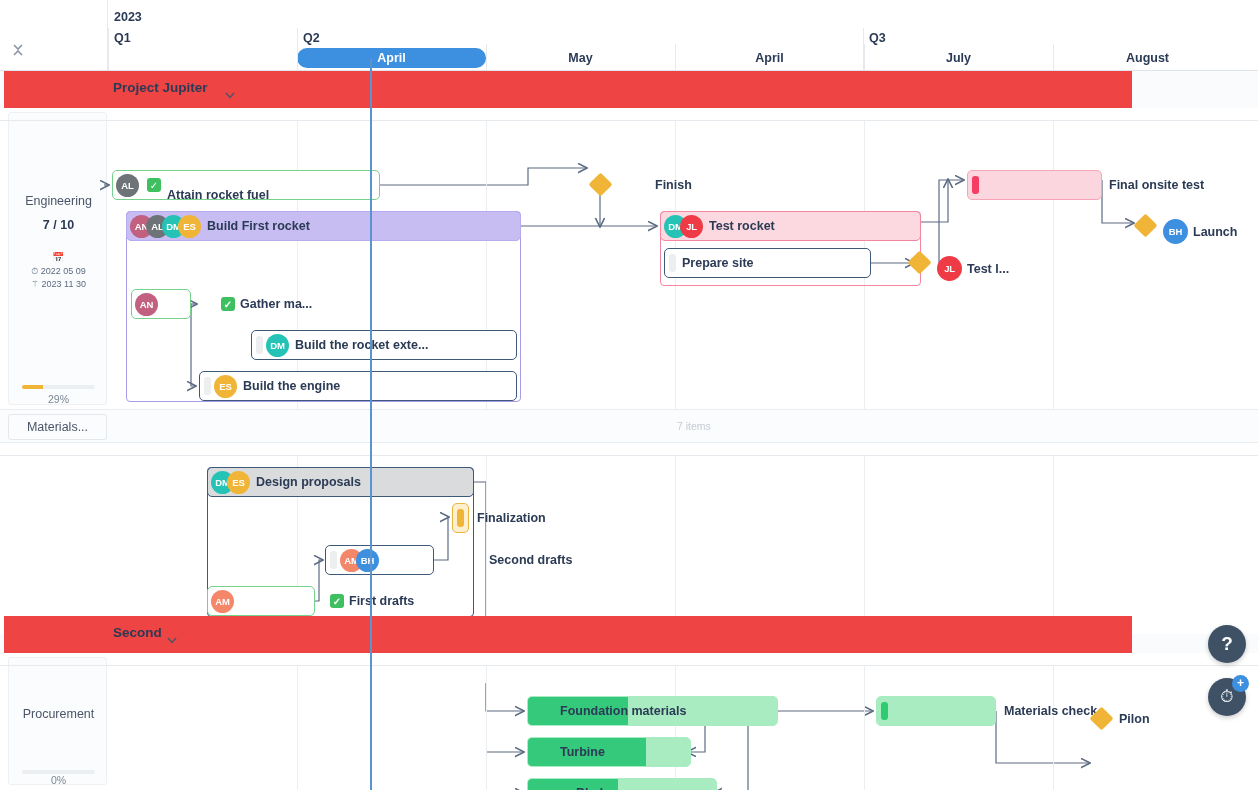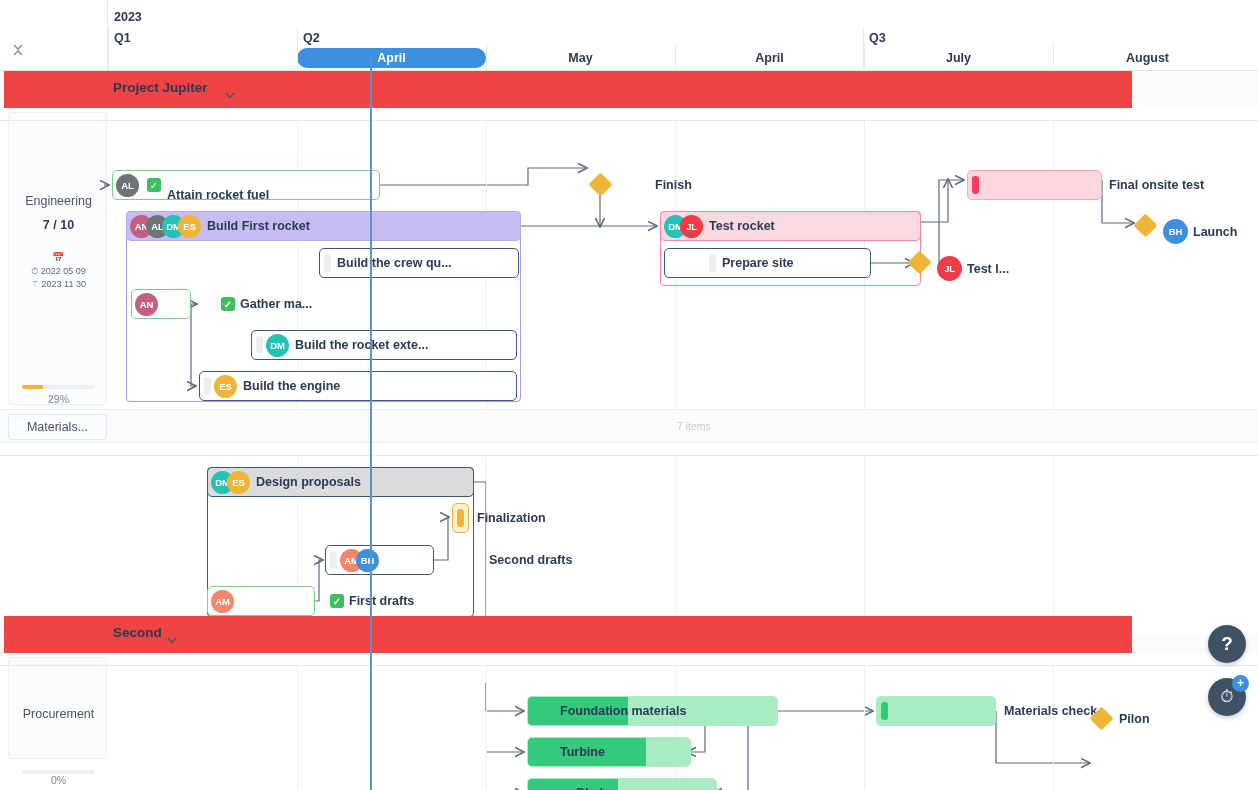--- a/index.html
+++ b/index.html
@@ -277,24 +277,20 @@
           </div>
           <div class="bar bar-purple" style="left: 18px; top: 91px; width: 395px;">
             <div class="avatars">
               <div class="av" style="background: rgb(194, 96, 127);">AN</div>
               <div class="av" style="background: rgb(110, 115, 119);">AL</div>
               <div class="av" style="background: rgb(37, 195, 181);">DM</div>
               <div class="av" style="background: rgb(240, 181, 55);">ES</div>
             </div>
             <div class="lbl" style="position: relative;">Build First rocket</div>
           </div>
-          <div class="bar bar-plain" style="left: 211px; top: 128px; width: 200px;">
-            <div class="stripe stripe-gray"></div>
-            <div class="lbl" style="position: relative;">Build the crew qu...</div>
-          </div>
           <div class="bar bar-green outside-lbl" style="left: 23px; top: 169px; width: 60px;">
             <div class="avatars">
               <div class="av" style="background: rgb(194, 96, 127);">AN</div>
             </div>
           </div>
           <div class="ext-label" style="left: 113px; top: 177px;">
             <span class="chk">✓</span>
             <span>Gather ma...</span>
           </div>
           <div class="bar bar-plain" style="left: 143px; top: 210px; width: 266px;">
@@ -322,21 +318,21 @@
             <span class="chk">✓</span>
             <span>Help HR at...</span>
           </div>
           <div class="bar bar-pink" style="left: 552px; top: 91px; width: 261px;">
             <div class="avatars">
               <div class="av" style="background: rgb(37, 195, 181);">DM</div>
               <div class="av" style="background: rgb(239, 59, 69);">JL</div>
             </div>
             <div class="lbl" style="position: relative;">Test rocket</div>
           </div>
-          <div class="bar bar-plain" style="left: 556px; top: 128px; width: 207px; padding-left: 40px;">
+          <div class="bar bar-plain" style="left: 556px; top: 128px; width: 207px;">
             <div class="stripe stripe-gray"></div>
             <div class="lbl" style="position: relative;">Prepare site</div>
           </div>
           <div class="bar bar-pinkfill outside-lbl" style="left: 859px; top: 50px; width: 135px;">
             <div class="stripe stripe-pink"></div>
           </div>
           <div class="ext-label" style="left: 1001px; top: 58px;">
             <span>Final onsite test</span>
           </div>
           <div class="milestone" style="left: 484px; top: 56px;"></div>
@@ -418,21 +414,21 @@
     <div class="group-title-row" style="top:545px;">
       <div class="gt">Second</div>
       <div class="chev" style="left:163px;">
         <svg width="10" height="7" viewBox="0 0 10 7">
             <path d="M1 1 L5 5.4 L9 1" fill="none" stroke="#4a5568" stroke-width="1.5"></path>
           </svg>
       </div>
     </div>
 
     <div class="swimlane" style="top:582px; height:137px;">
-      <div class="lane-side" style="height:102px;">
+      <div class="lane-side" style="height:128px;">
         <div class="lane-title" style="top:49px;">Procurement</div>
         <div class="lane-progbar" style="top:112px;">
           <i id="prog-pro" style="width: 0%;"></i>
         </div>
         <div class="lane-progpct" style="top:116px;">0%</div>
       </div>
       <div class="lane-canvas" id="canvas-pro" style="height:137px;">
           <svg class="links" width="1150" height="137">
             <defs>
               <marker id="ar-canvas-pro" markerWidth="9" markerHeight="9" refX="7" refY="4" orient="auto">

